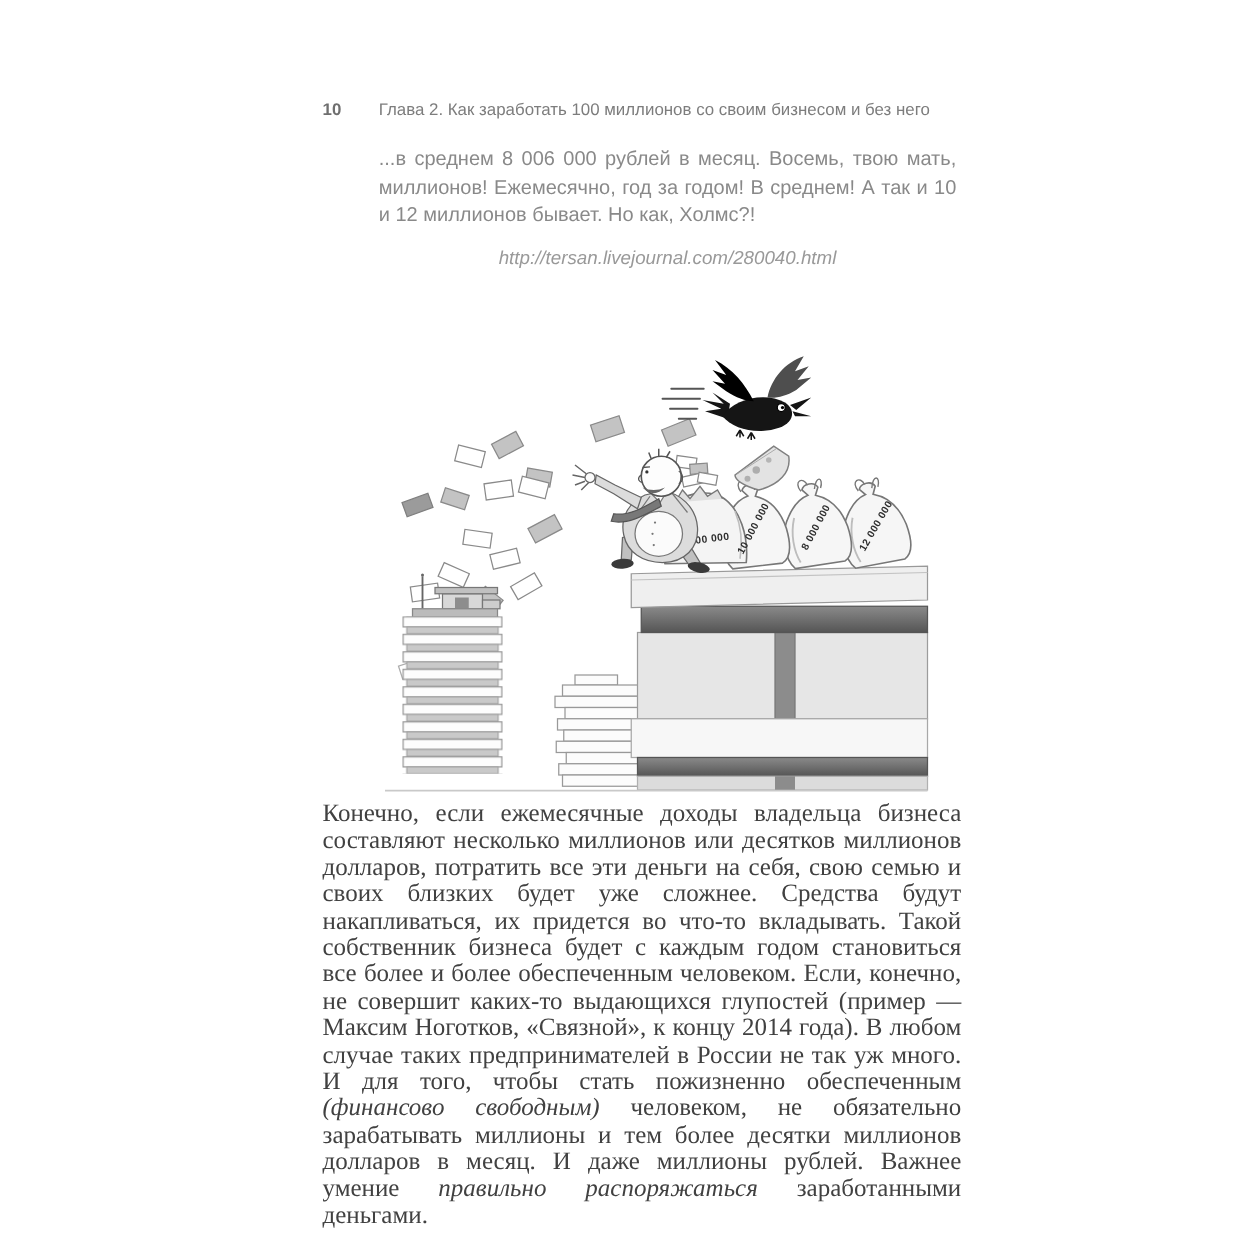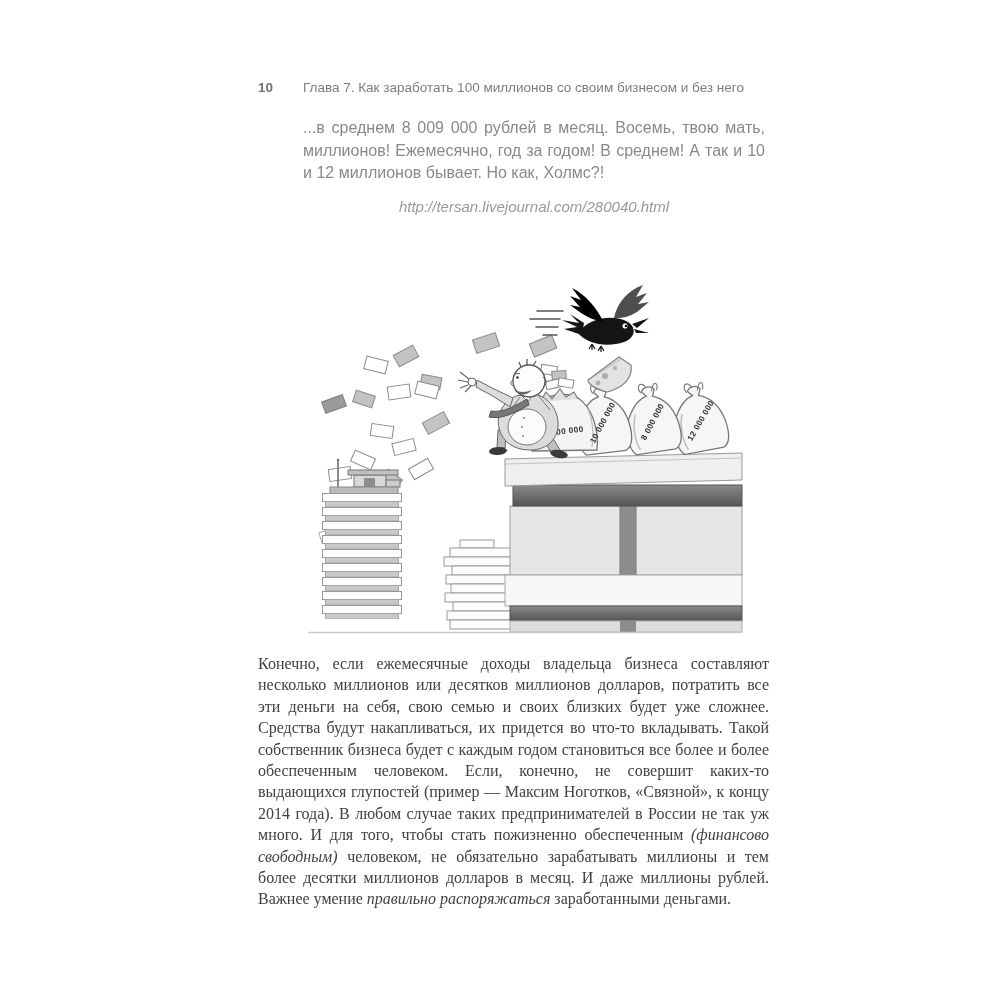--- a/index.html
+++ b/index.html
@@ -17,36 +17,36 @@
   
   .cartoon{position:absolute;left:300px;top:283px;width:445px;height:352px;margin:0;}
   .cartoon svg{display:block;width:100%;height:100%;}
   .baglabel{font-family:"Liberation Sans",sans-serif;font-size:8.2px;font-weight:bold;
         fill:#2e2e2e;letter-spacing:.4px;text-anchor:middle;}
   .pw{fill:#ffffff;stroke:#8a8a8a;stroke-width:1;}
   .pg{fill:#c3c3c3;stroke:#8a8a8a;stroke-width:1;}
   .pd{fill:#9b9b9b;stroke:#7f7f7f;stroke-width:1;}
   
   .bodytext{position:absolute;left:258px;top:641px;width:511px;
-        font-family:"Liberation Serif",serif;font-size:16px;line-height:21.4px;
-        color:#414141;text-align:justify;margin-top:12px;}
+        font-family:"Liberation Serif",serif;font-size:20px;line-height:21.4px;
+        color:#414141;text-align:justify;}
   .bodytext em{font-style:italic;}
 </style>
 </head>
 <body>
 
 <div class="page">
 
   <div class="running-header">
     <span class="pagenum">10</span>
-    <span class="runtitle">Глава 7. Как заработать 100 миллионов со своим бизнесом и без него</span>
+    <span class="runtitle">Глава 2. Как заработать 100 миллионов со своим бизнесом и без него</span>
   </div>
 
   <div class="quote">
-    <p>...в среднем 8 009 000 рублей в месяц. Восемь, твою мать, миллионов! Ежемесячно, год за годом! В среднем! А так и 10 и 12 миллионов бывает. Но как, Холмс?!</p>
+    <p>...в среднем 8 006 000 рублей в месяц. Восемь, твою мать, миллионов! Ежемесячно, год за годом! В среднем! А так и 10 и 12 миллионов бывает. Но как, Холмс?!</p>
     <p class="source">http://tersan.livejournal.com/280040.html</p>
   </div>
 
   <figure class="cartoon">
     <svg viewBox="0 0 445 352" xmlns="http://www.w3.org/2000/svg">
       <defs>
         <linearGradient id="darkband" x1="0" y1="0" x2="0" y2="1">
           <stop offset="0" stop-color="#8a8a8a"></stop>
             <stop offset="1" stop-color="#555555"></stop>
         </linearGradient>

